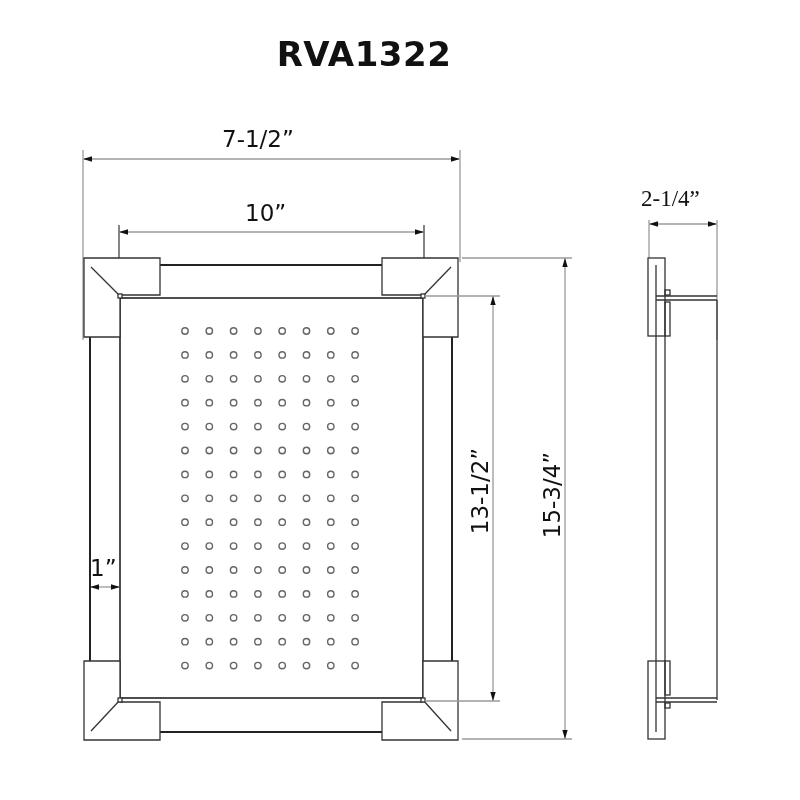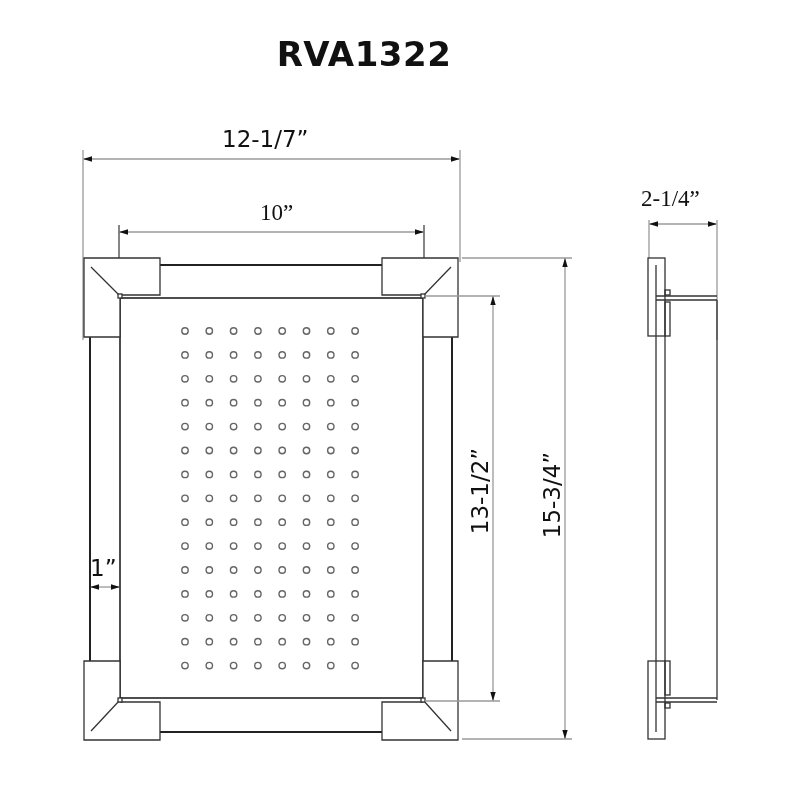--- a/index.html
+++ b/index.html
@@ -221,18 +221,18 @@
 
     <rect x="648" y="661" width="17" height="78"></rect>
     <line x1="656" y1="661" x2="656" y2="732"></line>
     <rect x="665" y="661" width="5" height="34"></rect>
     <line x1="656" y1="698" x2="717" y2="698"></line>
     <line x1="656" y1="702" x2="717" y2="702"></line>
     <rect x="665" y="703" width="5" height="5"></rect>
   </g>
 </svg>
 
-<div class="dim-label" style="left:222px; top:126px;">12-1/7”</div>
-<div class="dim-label" style="left:260px; top:200px;font-family:Liberation Serif, serif;">10”</div>
+<div class="dim-label" style="left:222px; top:126px;">7-1/2”</div>
+<div class="dim-label" style="left:245px; top:200px;">10”</div>
 <div class="dim-label" style="left:641px; top:186px;font-family:Liberation Serif, serif;">2-1/4”</div>
 <div class="dim-label" style="left:90px; top:555px;">1”</div>
 <div class="dim-label rot" style="left:425px; top:478px; width:110px; text-align:center;">13-1/2”</div>
 <div class="dim-label rot" style="left:492px; top:482px; width:120px; text-align:center;">15-3/4”</div>
 
 </body></html>

